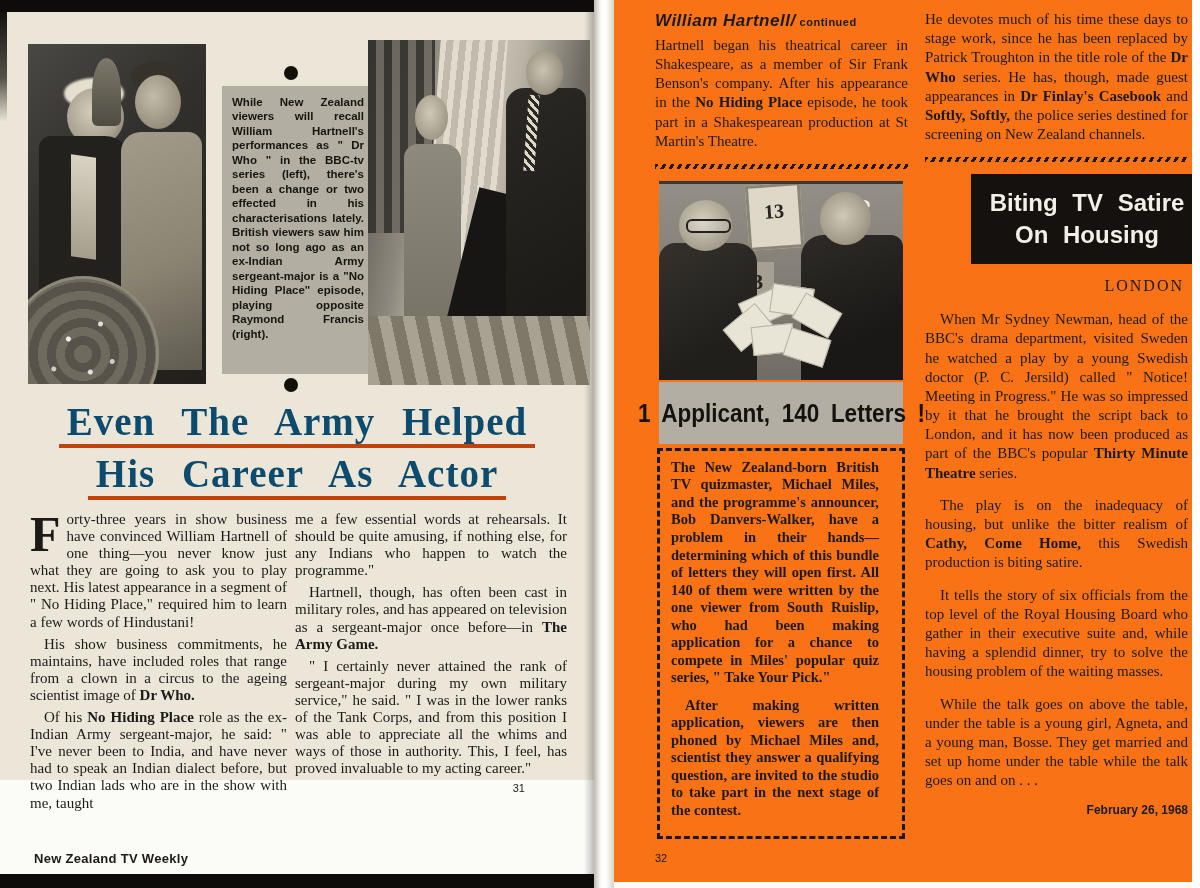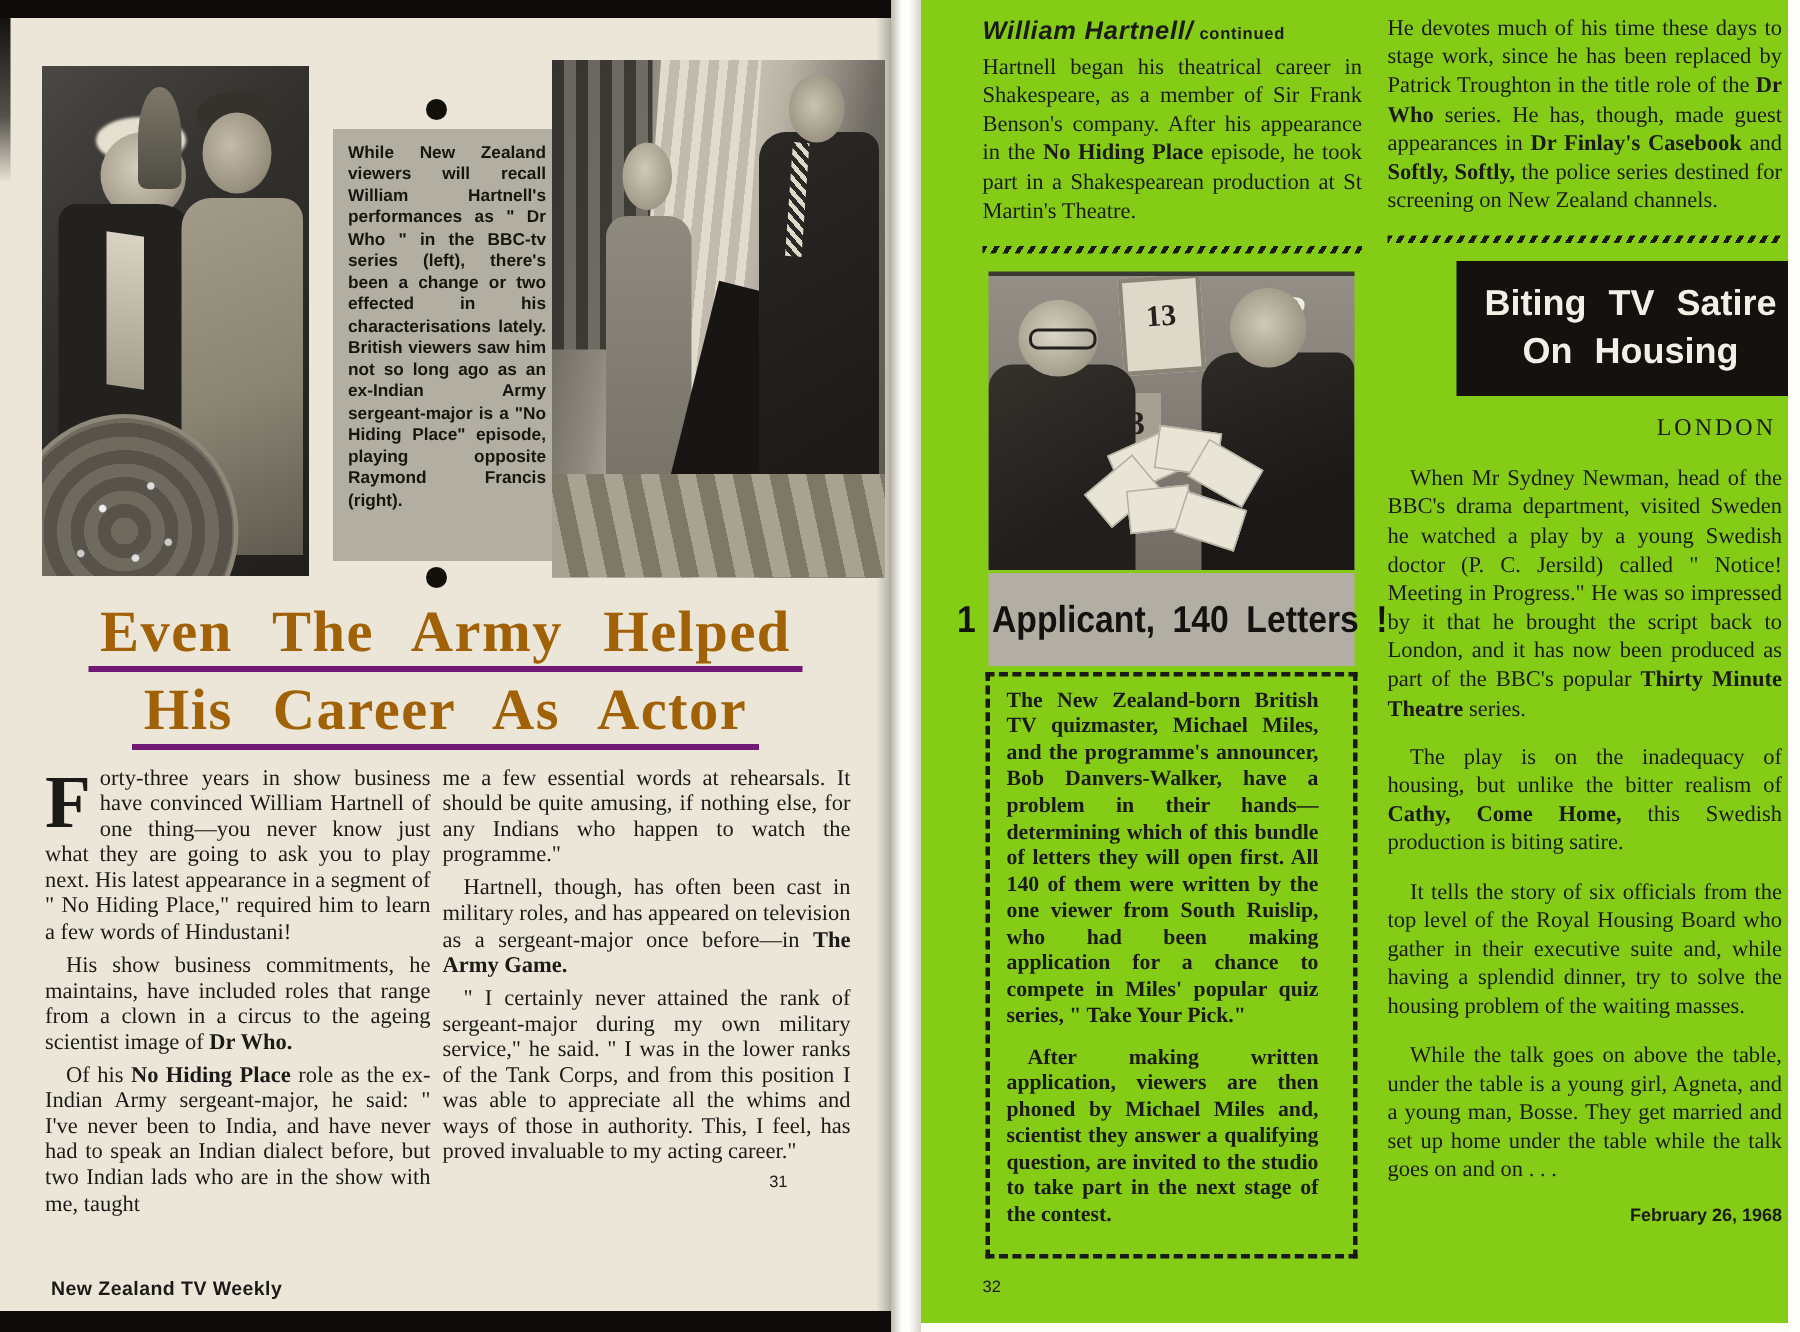--- a/index.html
+++ b/index.html
@@ -3,22 +3,22 @@
 <meta charset="utf-8">
 <style>
   html,body{margin:0;padding:0;}
   body{
     width:1200px;height:888px;position:relative;overflow:hidden;
     background:#fbfbf8;
     font-family:"Liberation Serif", serif;
     color:#1c1a17;
   }
   .page{position:absolute;top:0;}
-  .page-left{left:0;width:594px;height:888px;background:#ebe6d8;}
-  .page-right{left:614px;width:578px;height:882px;background:#84cc16;}
+  .page-left{left:0;width:594px;height:780px;background:#ebe6d8;}
+  .page-right{left:614px;width:578px;height:882px;background:#f97316;}
   .gutter{position:absolute;left:594px;top:0;width:20px;height:888px;
     background:linear-gradient(90deg,#bdb9ae 0%,#fdfdfb 35%,#ffffff 60%,#d8d4c8 100%);}
   .edge-right-white{position:absolute;left:1192px;top:0;width:8px;height:888px;background:#fdfdfb;}
 
   
   .bar-top{position:absolute;left:0;top:0;width:618px;height:12px;background:#0d0c0a;}
   .bar-bottom{position:absolute;left:0;top:874px;width:594px;height:14px;background:#0d0c0a;}
   .edge-left{position:absolute;left:0;top:12px;width:7px;height:110px;
     background:linear-gradient(180deg,#14120f 0%,#55524a 60%,rgba(0,0,0,0) 100%);}
   .page-left .shade-right{position:absolute;right:0;top:0;width:10px;height:888px;
@@ -78,22 +78,22 @@
   .dot-top{left:284px;top:66px;}
   .dot-bottom{left:284px;top:378px;}
 
   .caption-box{position:absolute;left:222px;top:86px;width:152px;height:288px;
     background:#b3aea2;box-sizing:border-box;padding:9px 10px;}
   .caption-box p{margin:0;font-family:"Liberation Sans",sans-serif;font-weight:700;
     font-size:11.5px;line-height:1.26;text-align:justify;color:#17150f;}
 
   .headline{position:absolute;left:0;top:402px;width:594px;text-align:center;}
   .hl-line{display:inline-block;font-family:"Liberation Serif",serif;font-weight:700;
-    font-size:39px;letter-spacing:1px;word-spacing:16px;color:#a16207;
-    border-bottom:4px solid #701a75;padding:0 8px 3px;line-height:1.0;margin-bottom:6px;}
+    font-size:39px;letter-spacing:1px;word-spacing:16px;color:#0c4a6e;
+    border-bottom:4px solid #c2410c;padding:0 8px 3px;line-height:1.0;margin-bottom:6px;}
 
   .col{position:absolute;top:511px;font-size:15px;line-height:1.14;text-align:justify;}
   .col p{margin:0 0 5px 0;}
   .col p.indent{text-indent:14px;}
   .col1{left:30px;width:257px;}
   .col2{left:295px;width:272px;}
   .dropcap{float:left;font-weight:700;font-size:50px;line-height:40px;padding:3px 6px 0 0;}
 
   .over-row{margin-top:8px;text-align:right;padding-right:14px;
     font-family:"Liberation Sans",sans-serif;font-weight:700;font-size:17px;}

